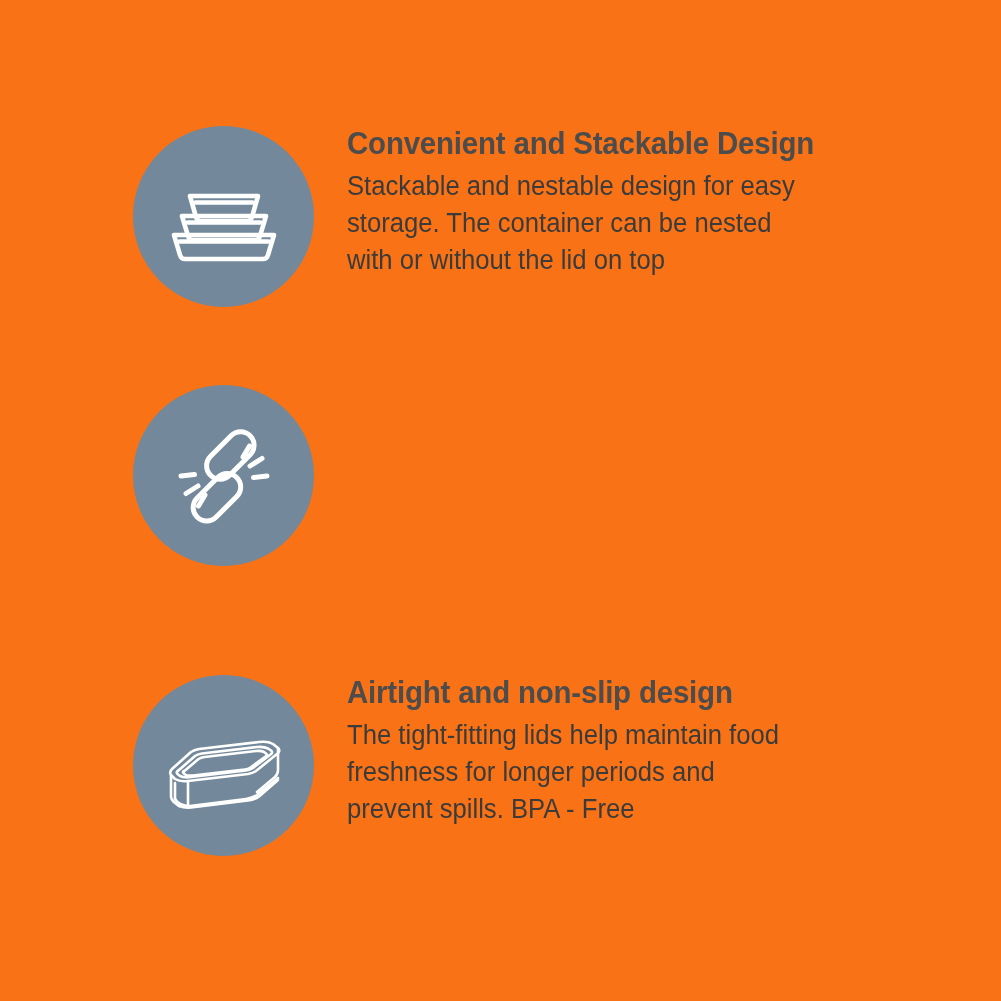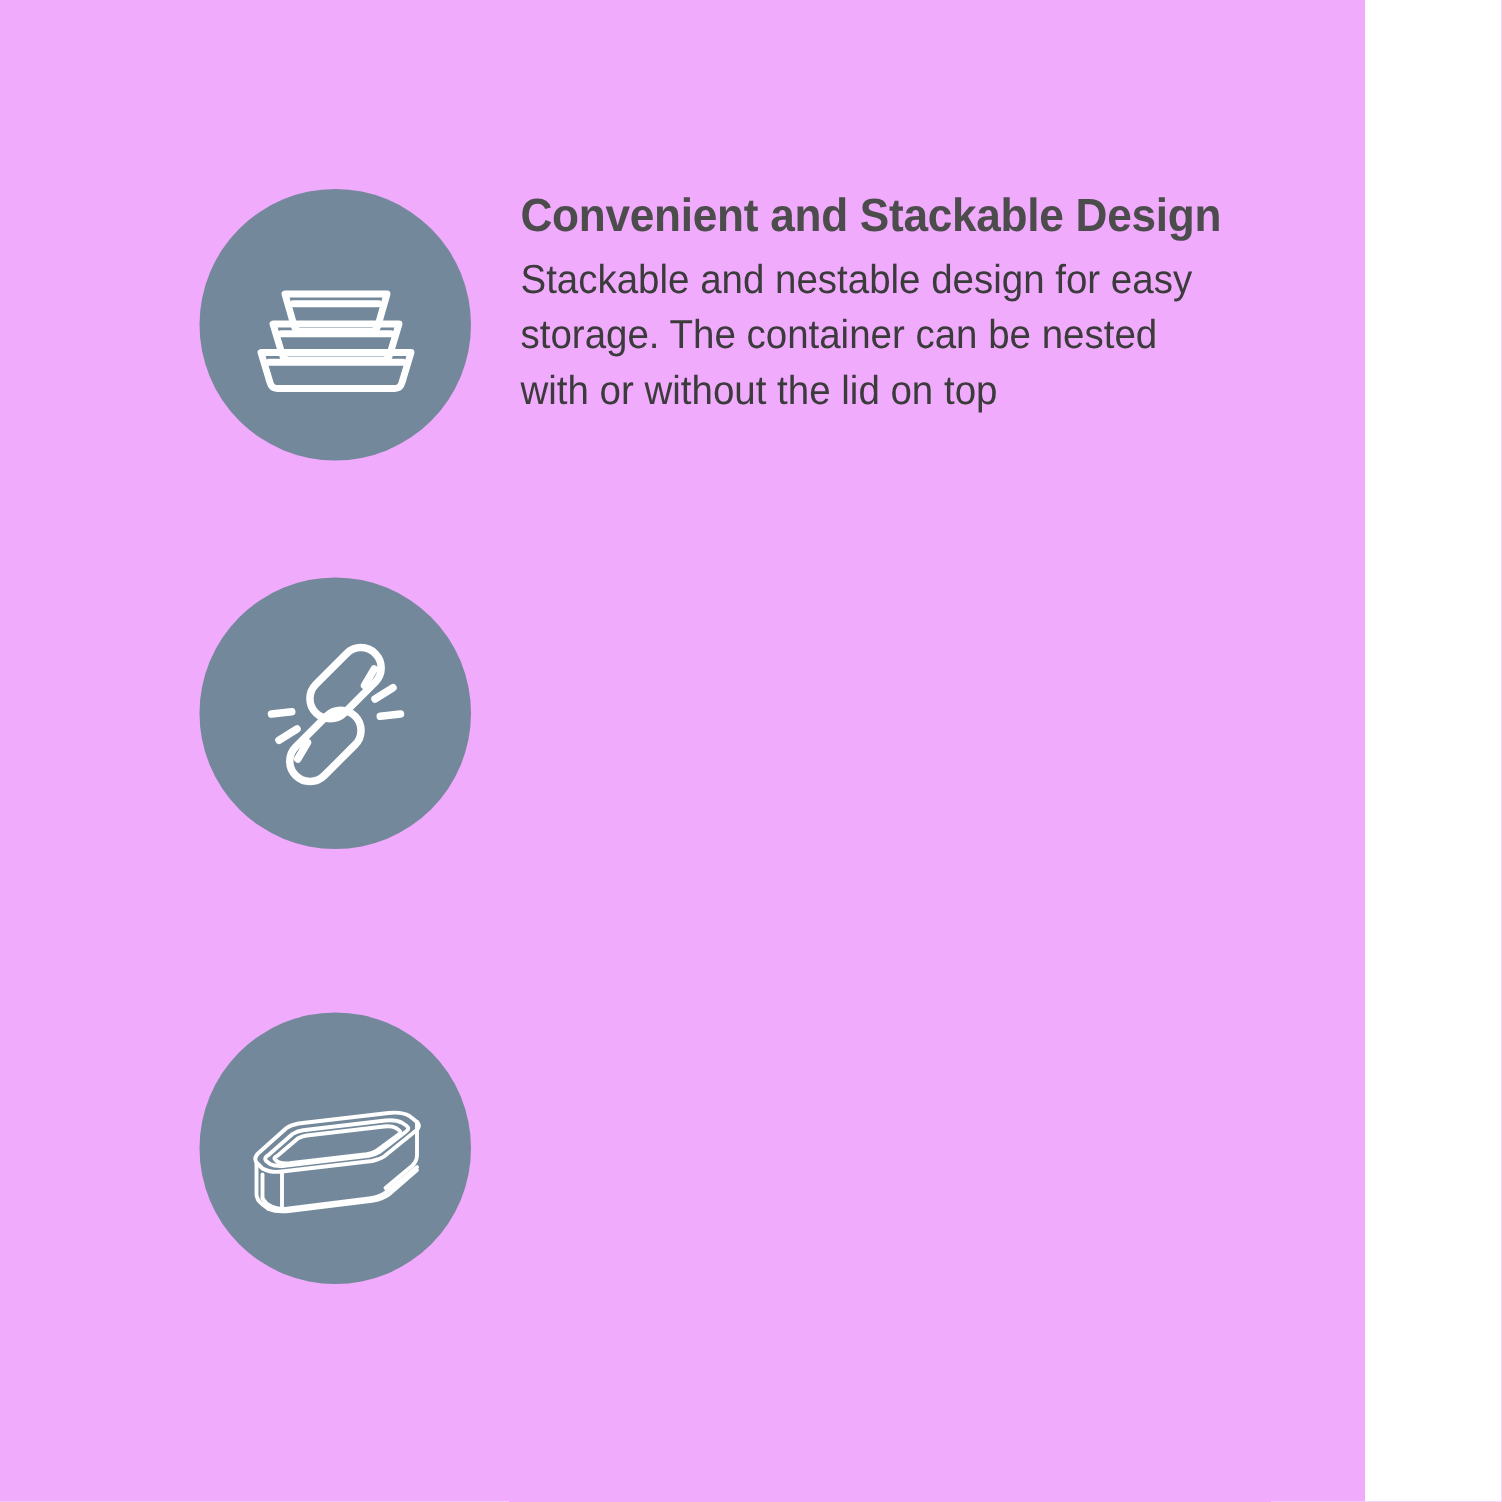--- a/index.html
+++ b/index.html
@@ -9,23 +9,23 @@
   body {
     width: 1001px;
     height: 1001px;
     background: #ffffff;
     font-family: "Liberation Sans", sans-serif;
     overflow: hidden;
   }
 
   .infographic {
     position: relative;
-    width: 910px;
+    width: 1001px;
     height: 1001px;
-    background: #f0abfc;
+    background: #f97316;
     box-sizing: border-box;
   }
 
   .feature-row {
     position: absolute;
     left: 0;
     width: 1001px;
     display: flex;
     align-items: flex-start;
   }
@@ -160,15 +160,23 @@
 
           <path d="M17 83 L17 99"></path>
 
           <path d="M120 48 L120 70 Q120 74 117 77 L99 92"></path>
           <path d="M30 81 L30 106"></path>
 
           <path d="M21 106 Q26 108 33 107.5 L90 100.5 Q97 99.5 101 96.5 L120 80"></path>
         </g>
       </svg>
     </div>
+    <div class="feature-text">
+      <h2 class="feature-title" style="color: rgb(76, 76, 76);">Airtight and non-slip design</h2>
+      <p class="feature-desc" style="color: rgb(59, 59, 59);">
+        <span class="line">The tight-fitting lids help maintain food</span>
+        <span class="line">freshness for longer periods and</span>
+        <span class="line">prevent spills. BPA - Free</span>
+      </p>
+    </div>
   </div>
 
 </div>
 
 </body></html>

